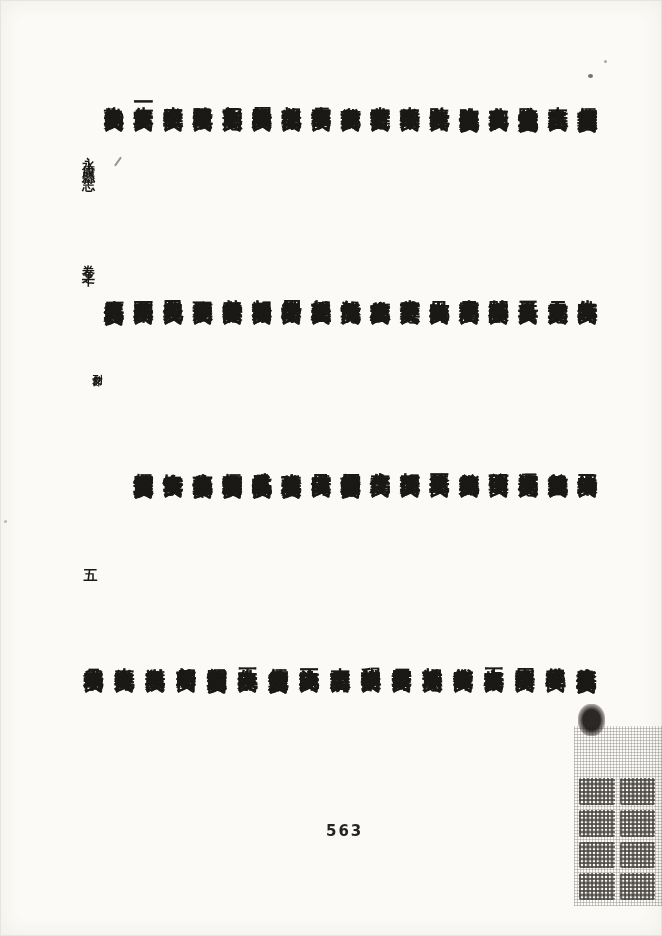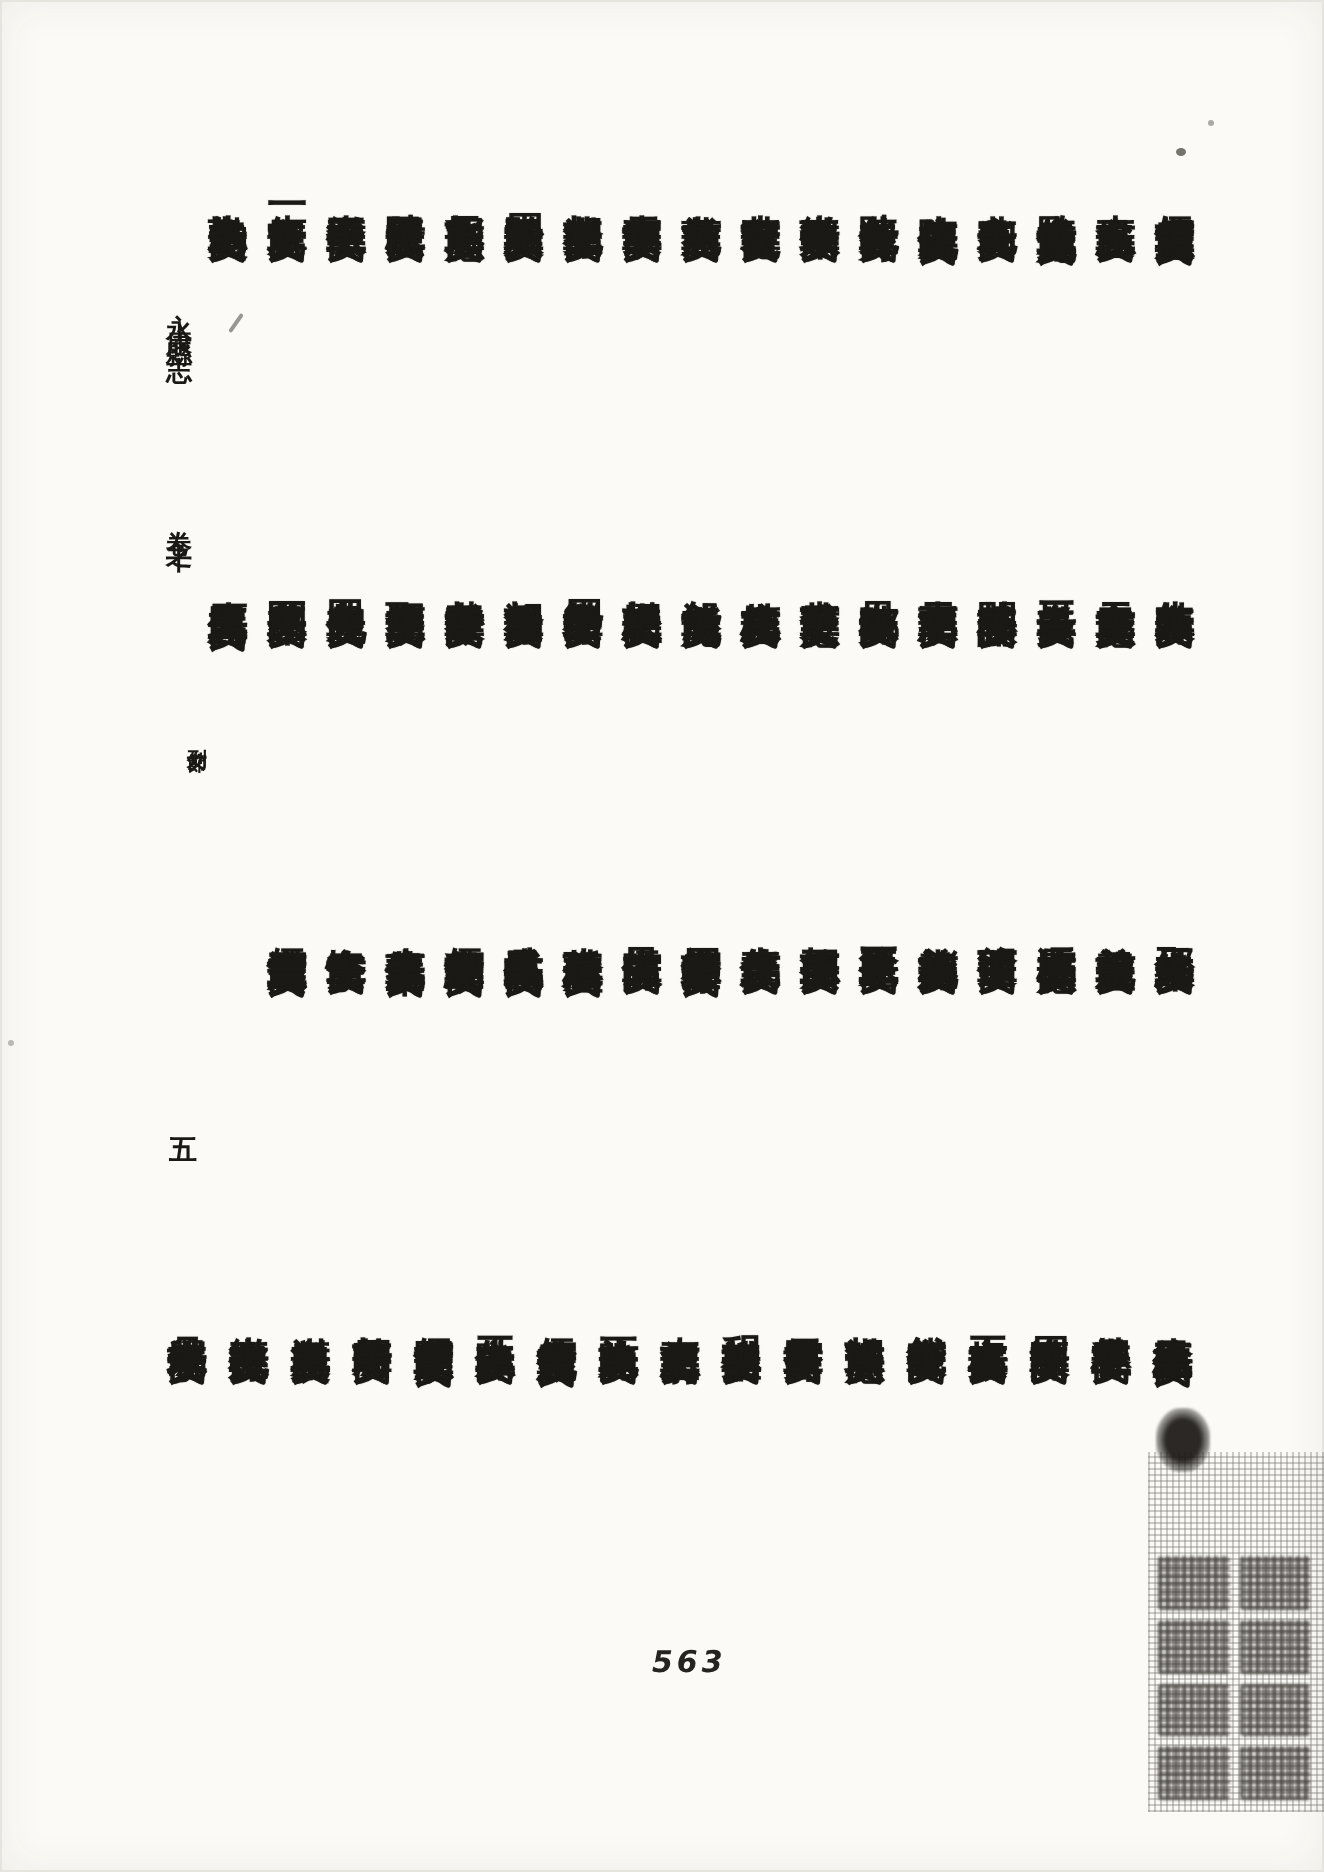--- a/index.html
+++ b/index.html
@@ -31,21 +31,21 @@
     font-weight:700; white-space:nowrap; z-index:3;
   }
   #book-title   { left:79px; top:146px; font-size:13px; letter-spacing:7px; }
   #volume-label { left:79px; top:255px; font-size:13px; letter-spacing:4px; }
   #section-label{ left:90px; top:366px; font-size:10px; letter-spacing:1px; }
   #folio-number { left:82px; top:558px; font-size:14px; }
 
   #page-number {
     position:absolute; left:326px; top:822px; z-index:3;
     font-family:"DejaVu Sans","Liberation Sans",sans-serif;
-    font-size:15px; font-weight:700; letter-spacing:2px; color:#262420;font-style:italic;
+    font-size:15px; font-weight:700; letter-spacing:2px; color:#262420;
   }
 
   
   .seal {
     position:absolute; left:574px; top:726px; width:88px; height:180px; z-index:1;
     background-image:
       repeating-linear-gradient(0deg,  rgba(125,122,118,.38) 0 1px, transparent 1px 3px),
       repeating-linear-gradient(90deg, rgba(125,122,118,.38) 0 1px, transparent 1px 3px);
   }
   .seal-glyphs {

